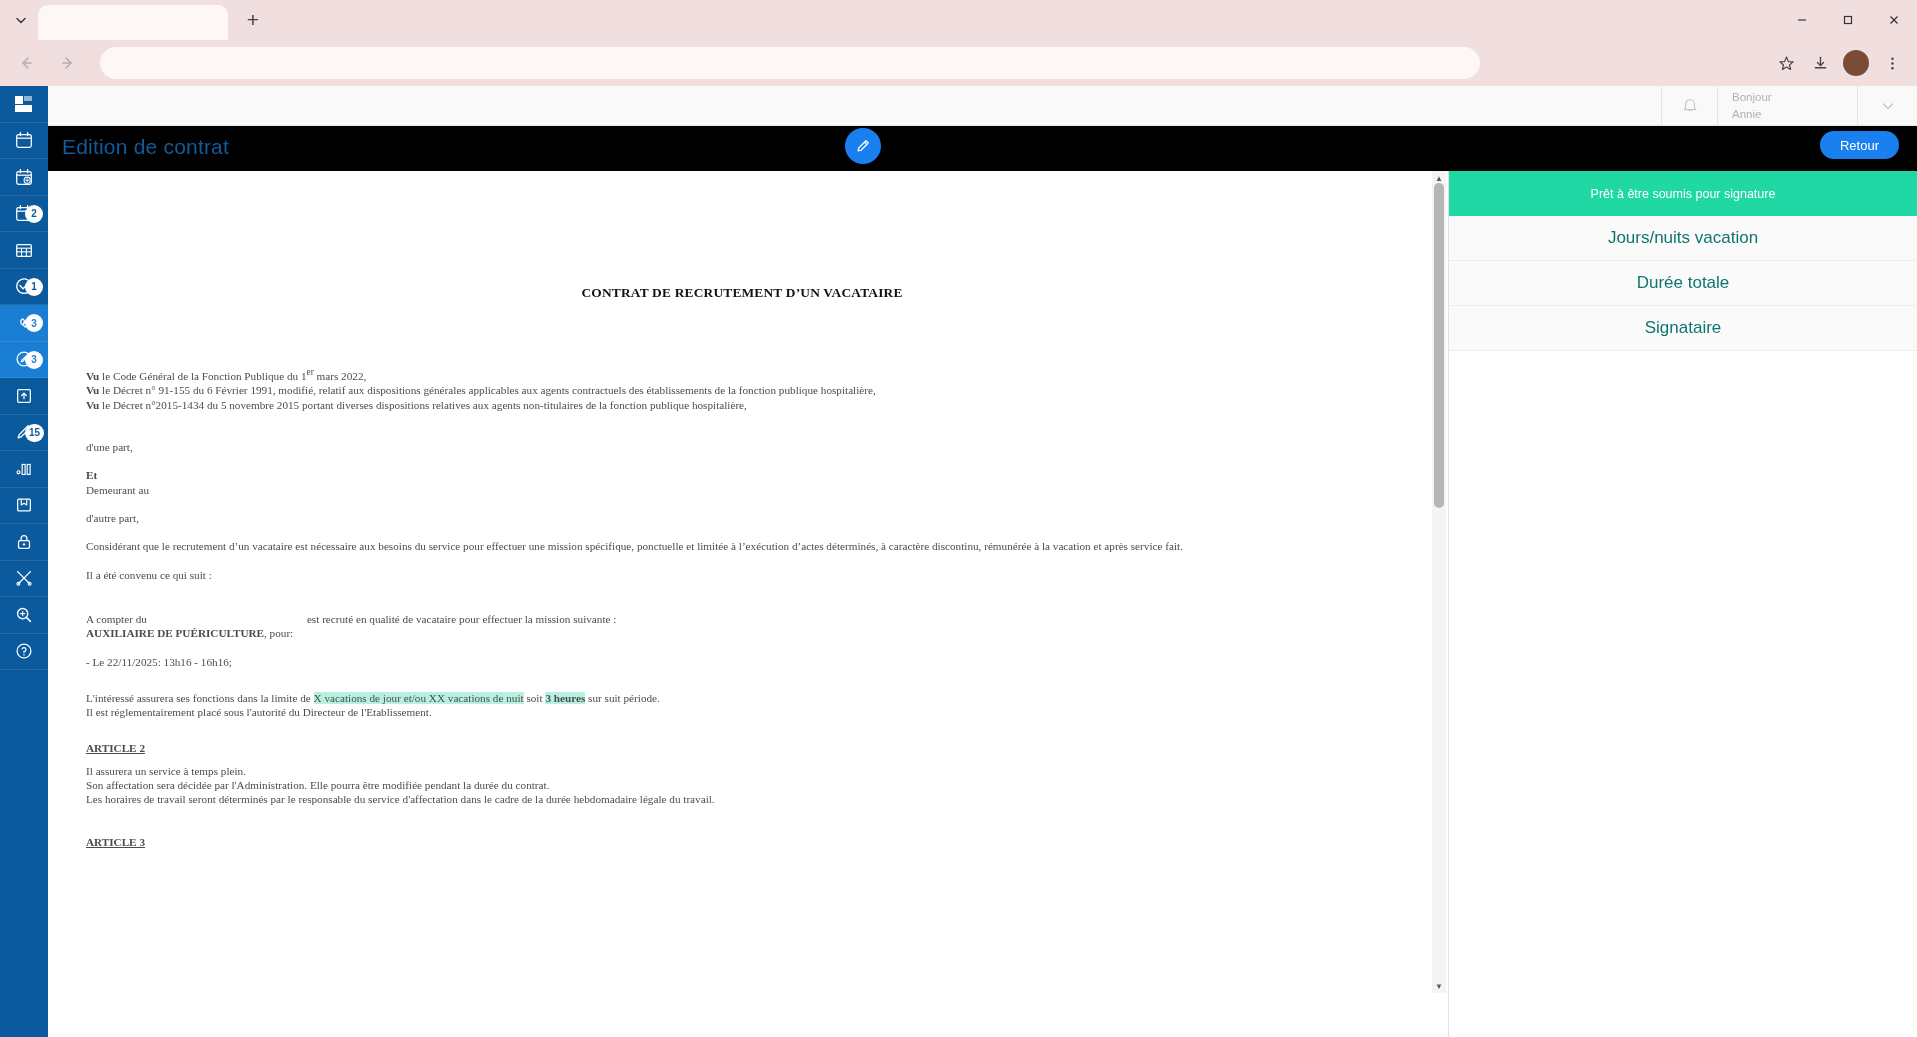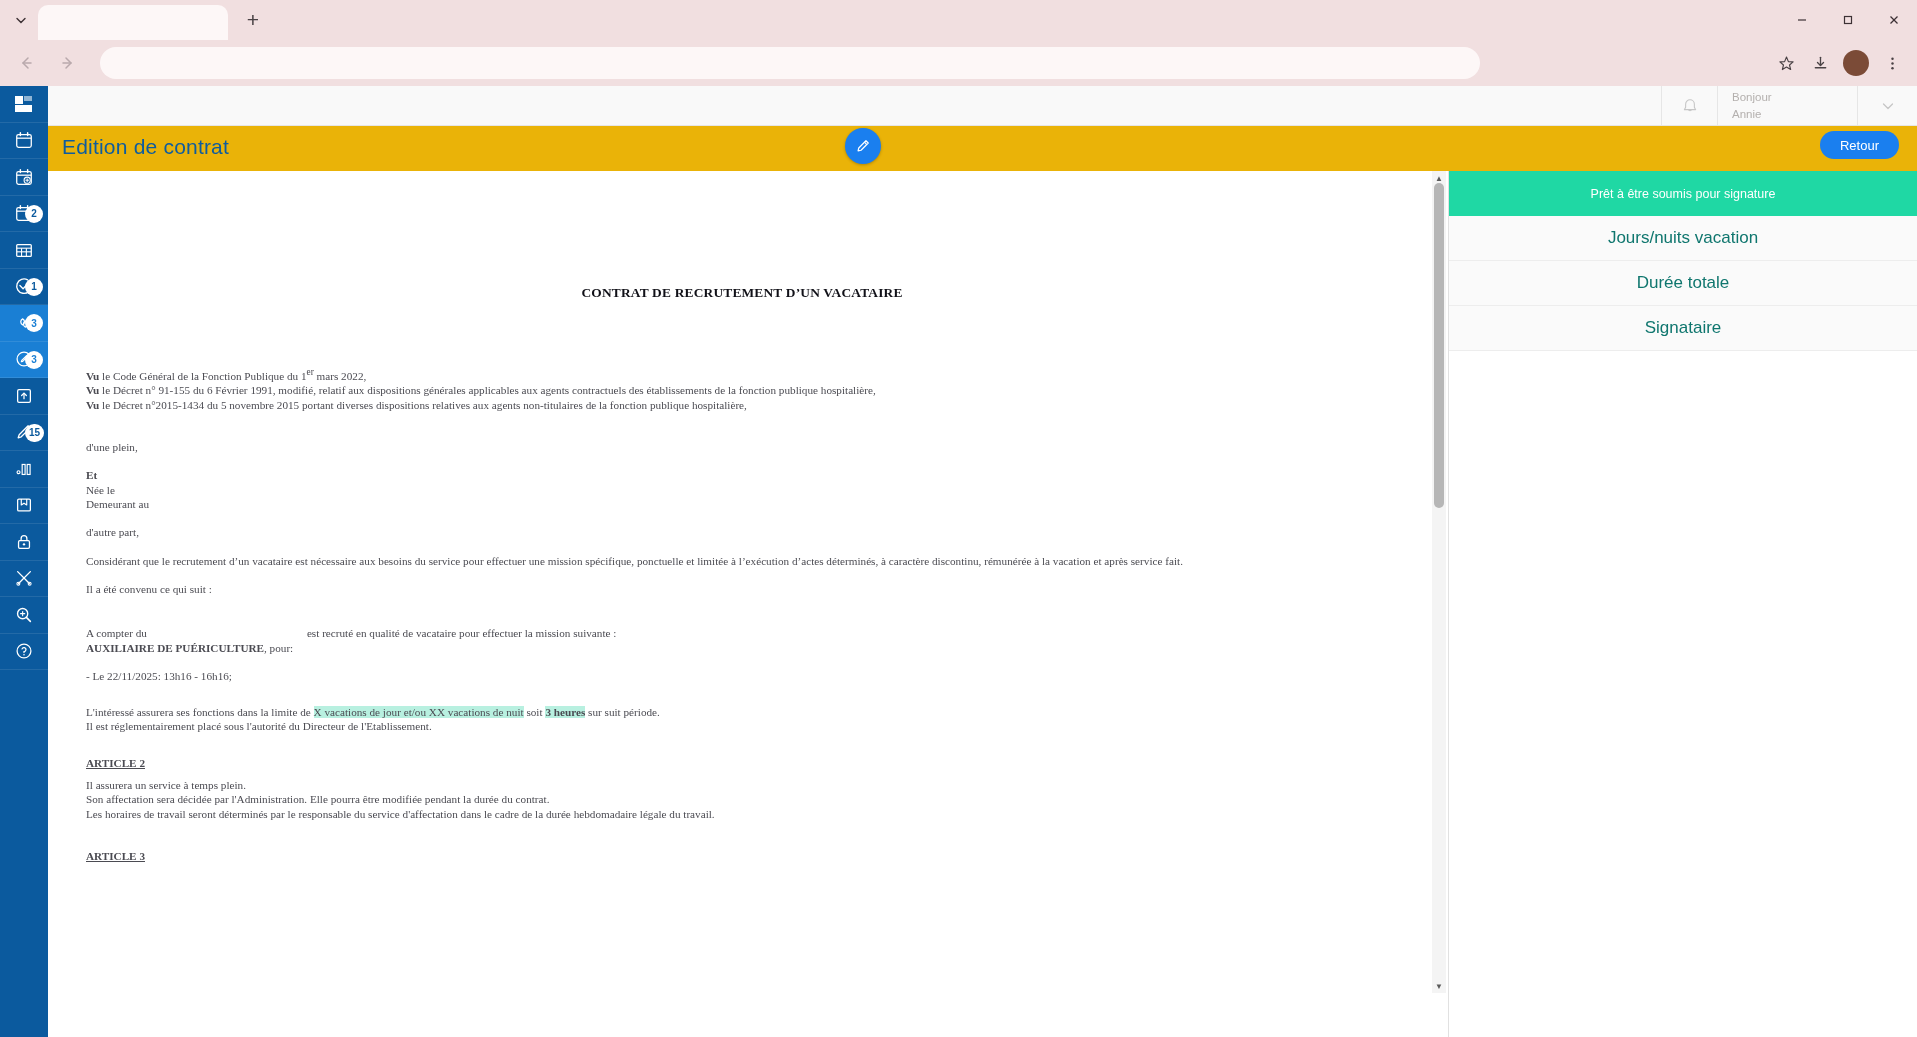--- a/index.html
+++ b/index.html
@@ -113,21 +113,21 @@
   }
   .chev-cell {
     width: 60px; border-left: 1px solid #e6e6e6;
     display: flex; align-items: center; justify-content: center;
     color: #c6c6c6; cursor: pointer;
   }
 
   
   .page-titlebar {
     position: absolute; left: 48px; top: 126px; width: 1869px; height: 45px;
-    background: #eab308;
+    background: #000000;
   }
   .page-title {
     position: absolute; left: 14px; top: 9px;
     font-size: 21px; color: #0e5c9e; letter-spacing: 0.2px;
   }
   .fab-edit {
     position: absolute; left: 797px; top: 2px;
     width: 36px; height: 36px; border-radius: 50%;
     background: #1a7fef; color: #fff; cursor: pointer;
     display: flex; align-items: center; justify-content: center;
@@ -495,24 +495,23 @@
     </p>
     <p class="doc-p">
       <span class="b">Vu</span><span> le Décret n° 91-155 du 6 Février 1991, modifié, relatif aux dispositions générales applicables aux agents contractuels des établissements de la fonction publique hospitalière,</span>
     </p>
     <p class="doc-p">
       <span class="b">Vu</span><span> le Décret n°2015-1434 du 5 novembre 2015 portant diverses dispositions relatives aux agents non-titulaires de la fonction publique hospitalière,</span>
     </p>
 
     <div class="gap-md"></div>
     <div class="gap-md"></div>
-    <p class="doc-p">d'une plein,</p>
+    <p class="doc-p">d'une part,</p>
     <div class="gap-md"></div>
     <p class="doc-p b">Et</p>
-    <p class="doc-p">Née le</p>
     <p class="doc-p">Demeurant au</p>
     <div class="gap-md"></div>
     <p class="doc-p">d'autre part,</p>
     <div class="gap-md"></div>
     <p class="doc-p">Considérant que le recrutement d’un vacataire est nécessaire aux besoins du service pour effectuer une mission spécifique, ponctuelle et limitée à l’exécution d’actes déterminés, à caractère discontinu, rémunérée à la vacation et après service fait.</p>
     <div class="gap-md"></div>
     <p class="doc-p">Il a été convenu ce qui suit :</p>
 
     <div class="gap-md"></div>
     <div class="gap-sm"></div>

